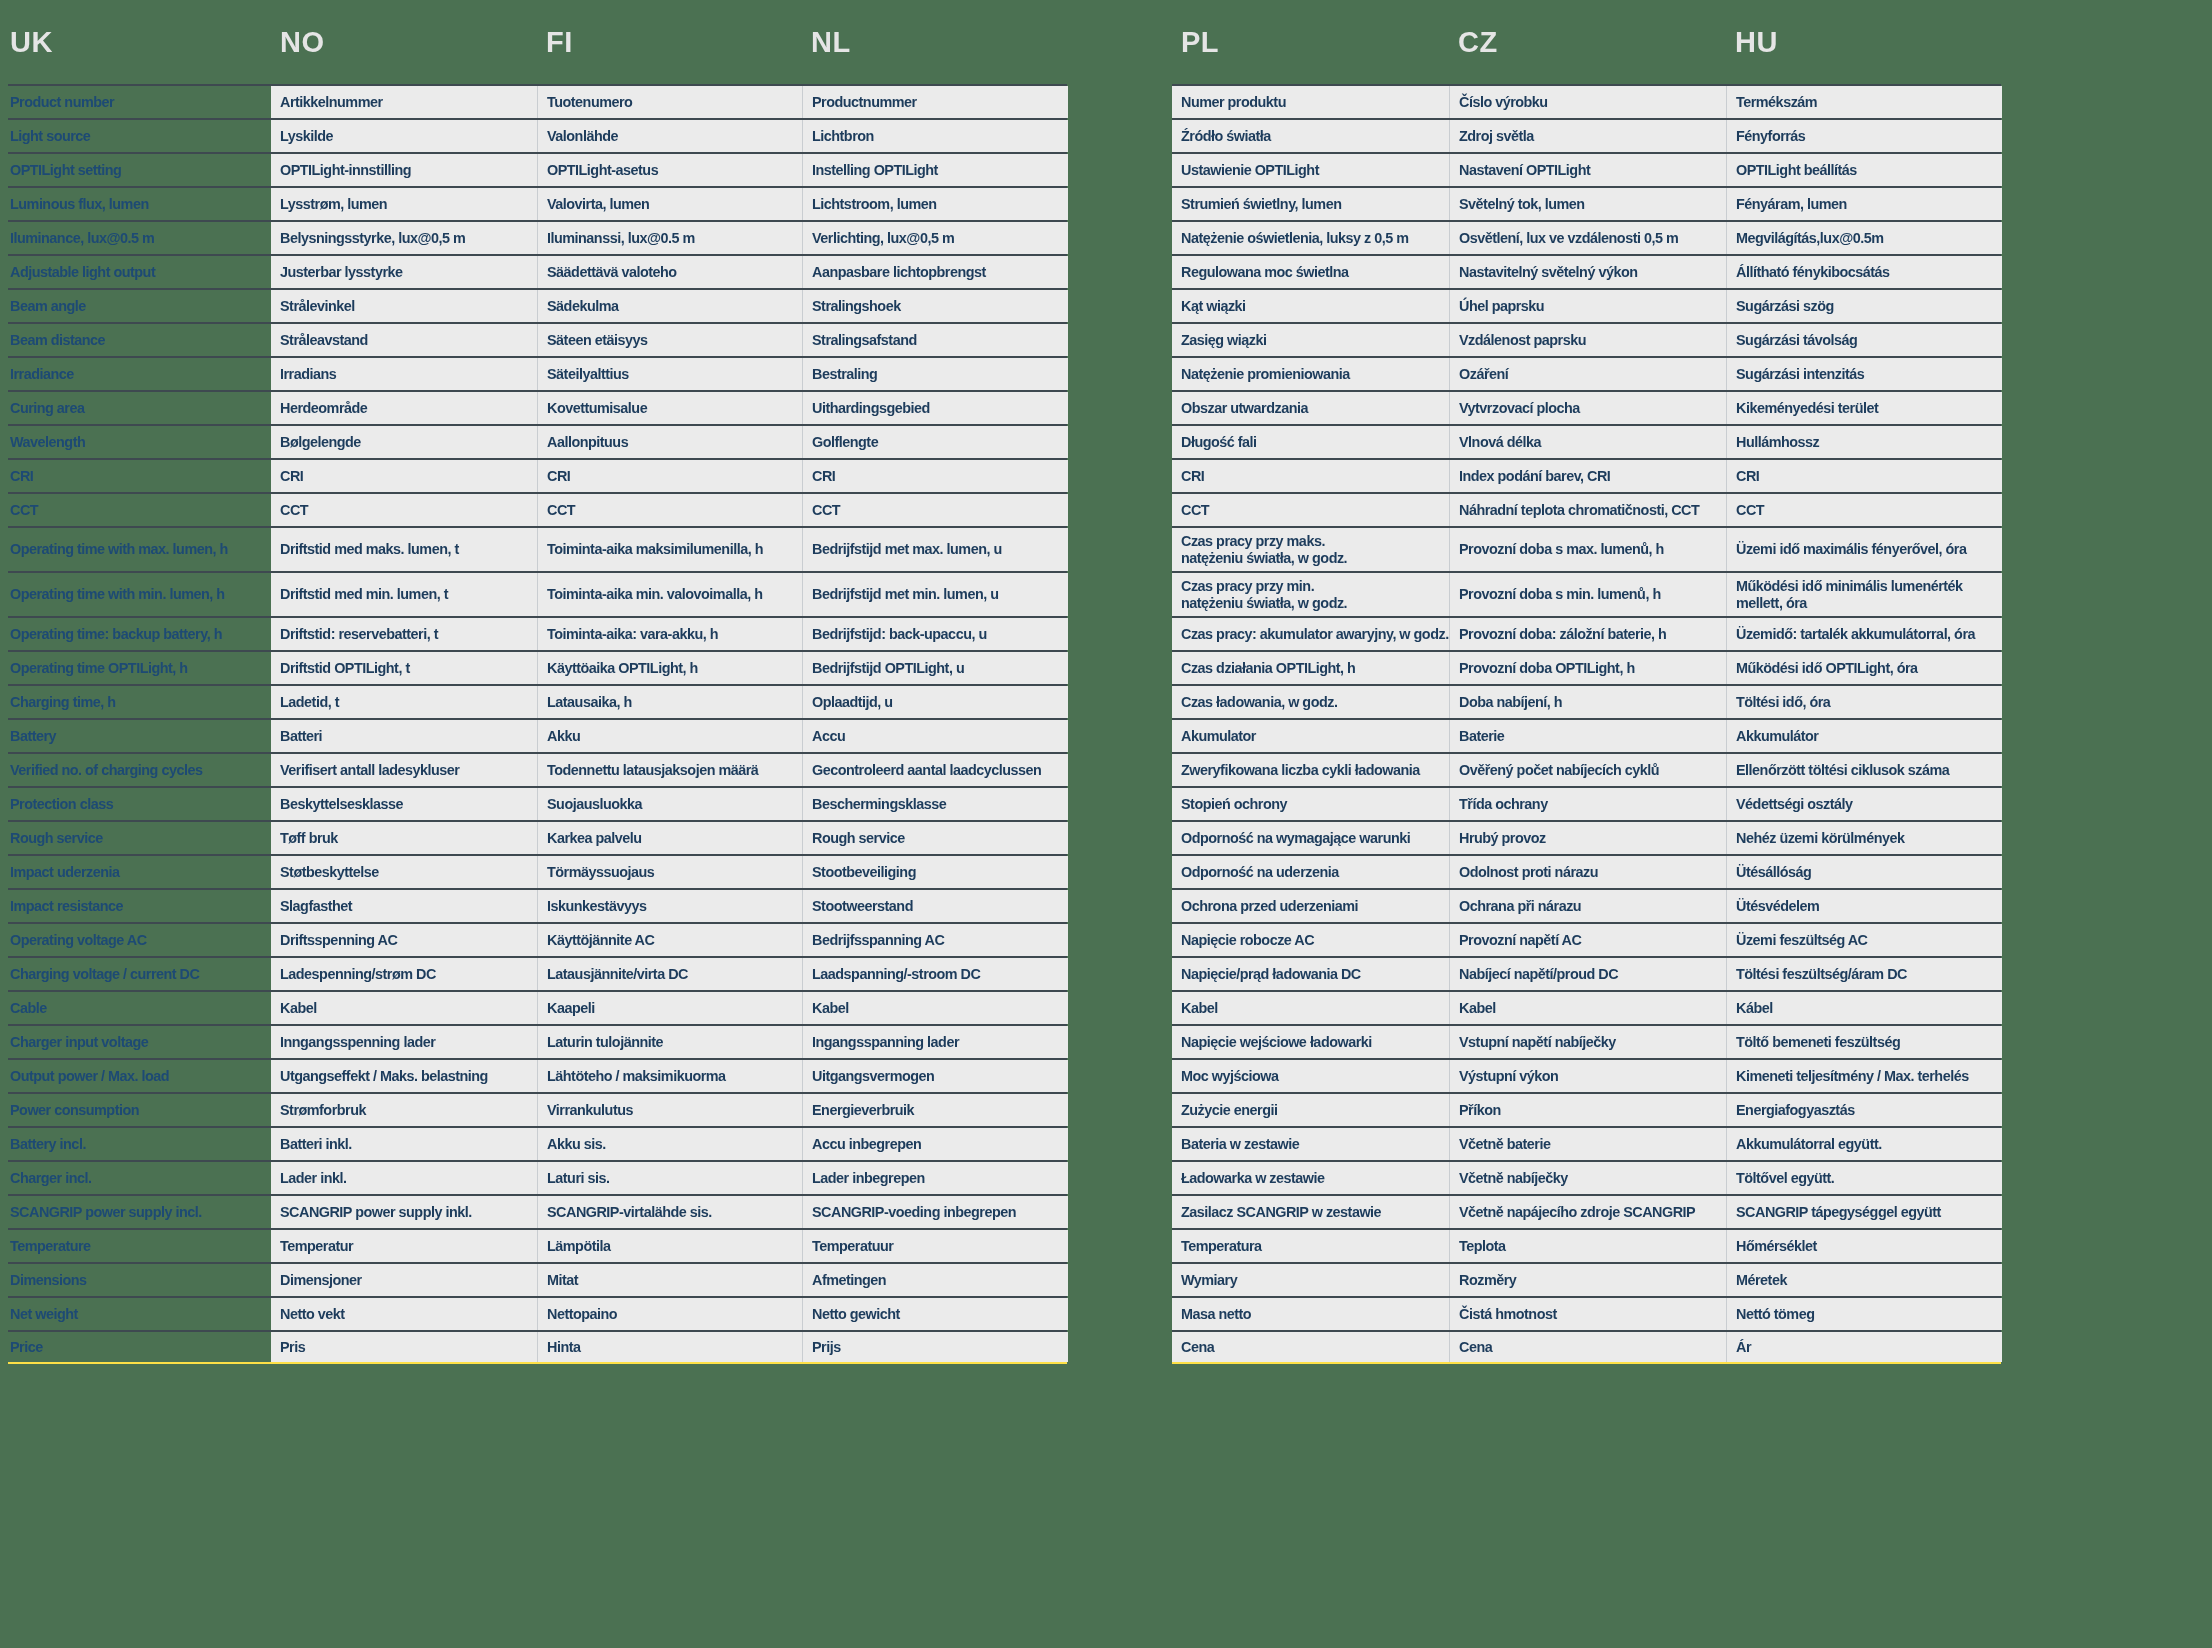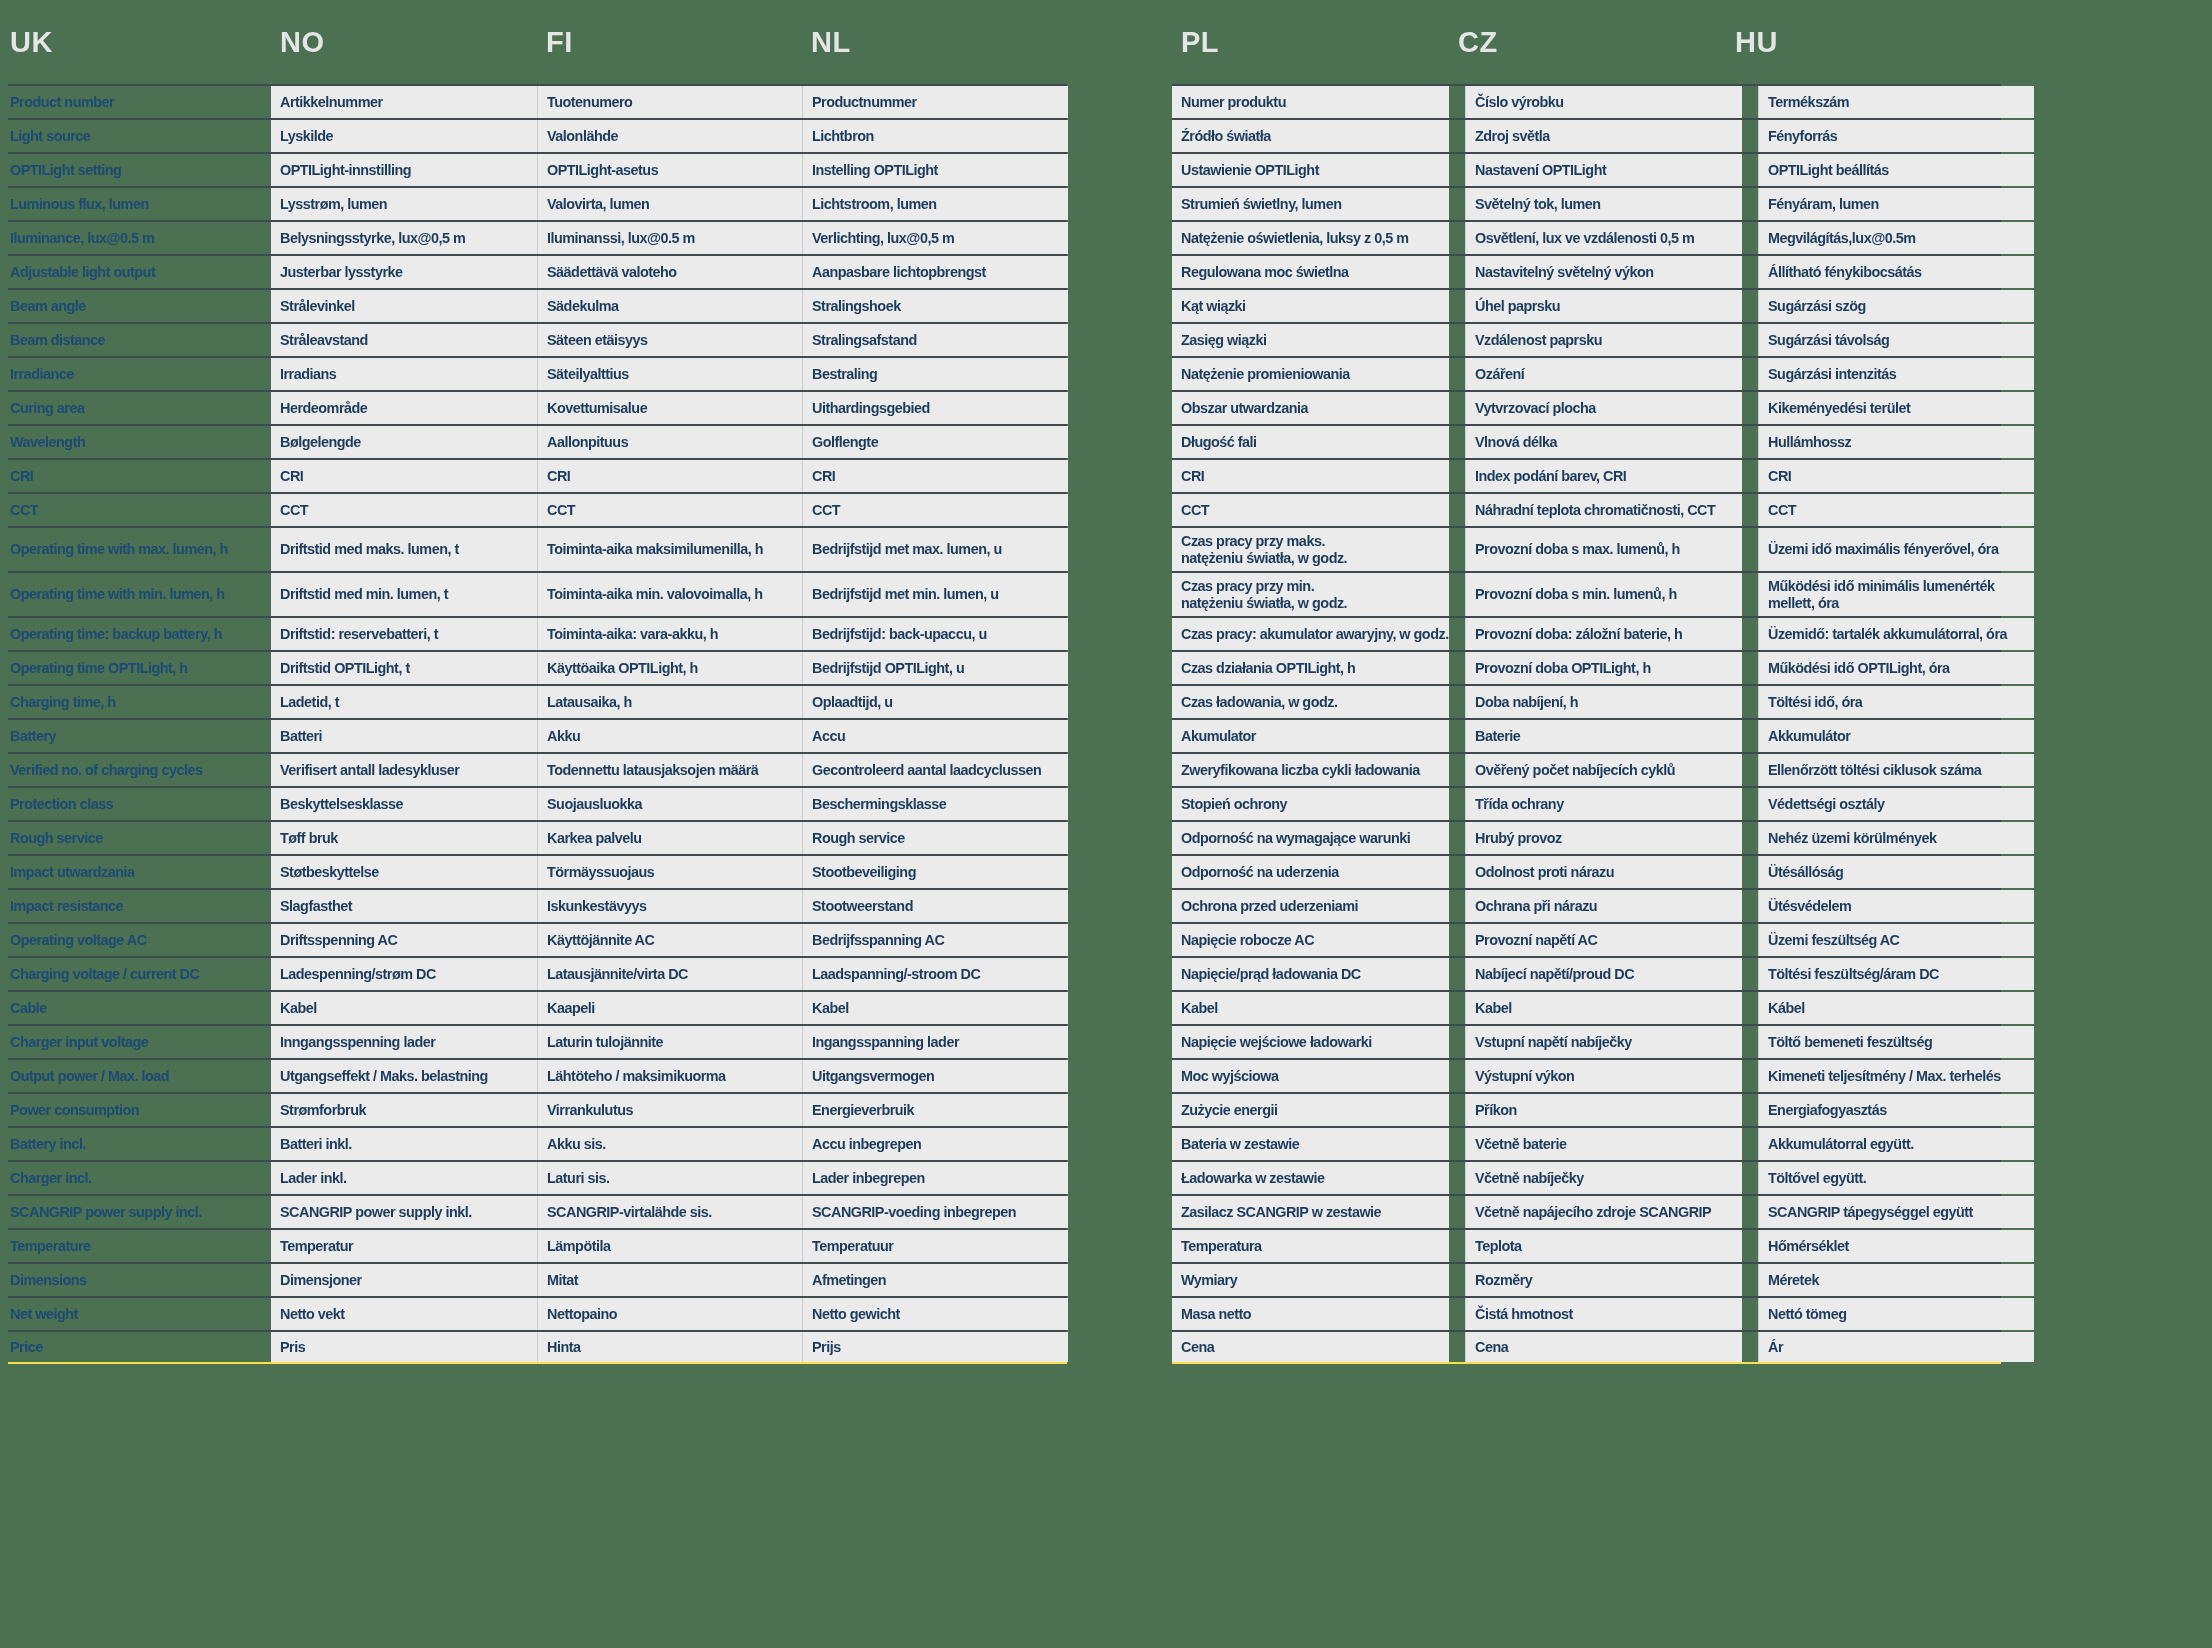--- a/index.html
+++ b/index.html
@@ -18,21 +18,21 @@
   #left-block .header-row{grid-template-columns:263px 266px 265px 266px;}
   #right-block .header-row{grid-template-columns:277px 277px 276px;}
   .header-cell{
     color:#e5e5e5;font-size:29px;font-weight:700;line-height:32px;
     letter-spacing:0.5px;padding-left:9px;
   }
   .header-cell.uk{padding-left:2px;}
   .tbody{display:block;}
   .row{display:grid;border-top:2px solid #3e4950;min-height:34px;box-sizing:border-box;}
   #left-block .row{grid-template-columns:263px 266px 265px 266px;}
-  #right-block .row{grid-template-columns:277px 277px 276px;gap:16px;}
+  #right-block .row{grid-template-columns:277px 277px 276px;}
   .row.tall{min-height:45px;}
   .tbody .row:last-child{border-bottom:2px solid #fde047;}
   .cell{
     background:#ebebeb;
     color:#1d3c5c;
     font-size:14.4px;font-weight:600;letter-spacing:-0.5px;line-height:1.12;
     display:flex;align-items:center;
     padding:1px 0 1px 9px;
     white-space:nowrap;
     overflow:hidden;
@@ -186,21 +186,21 @@
           <div class="cell divided">Suojausluokka</div>
           <div class="cell divided">Beschermingsklasse</div>
         </div>
         <div class="row">
           <div class="cell label">Rough service</div>
           <div class="cell">Tøff bruk</div>
           <div class="cell divided">Karkea palvelu</div>
           <div class="cell divided">Rough service</div>
         </div>
         <div class="row">
-          <div class="cell label">Impact utwardzania</div>
+          <div class="cell label">Impact uderzenia</div>
           <div class="cell">Støtbeskyttelse</div>
           <div class="cell divided">Törmäyssuojaus</div>
           <div class="cell divided">Stootbeveiliging</div>
         </div>
         <div class="row">
           <div class="cell label">Impact resistance</div>
           <div class="cell">Slagfasthet</div>
           <div class="cell divided">Iskunkestävyys</div>
           <div class="cell divided">Stootweerstand</div>
         </div>

